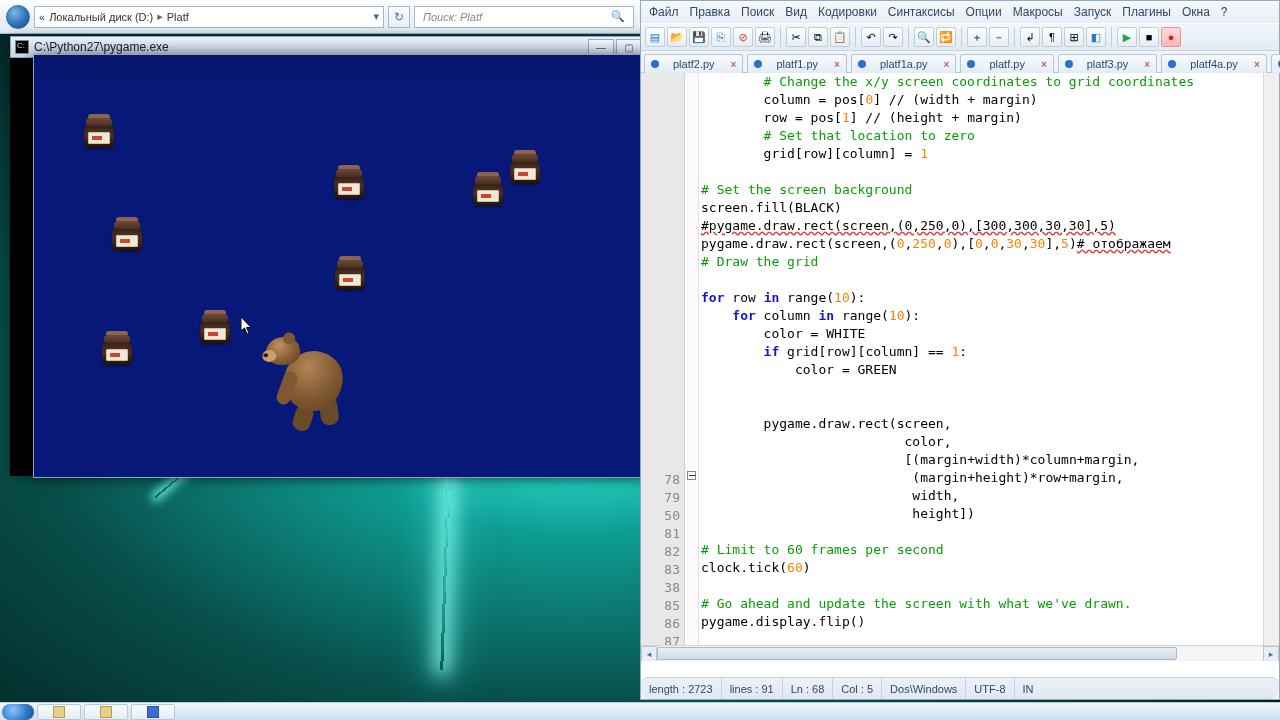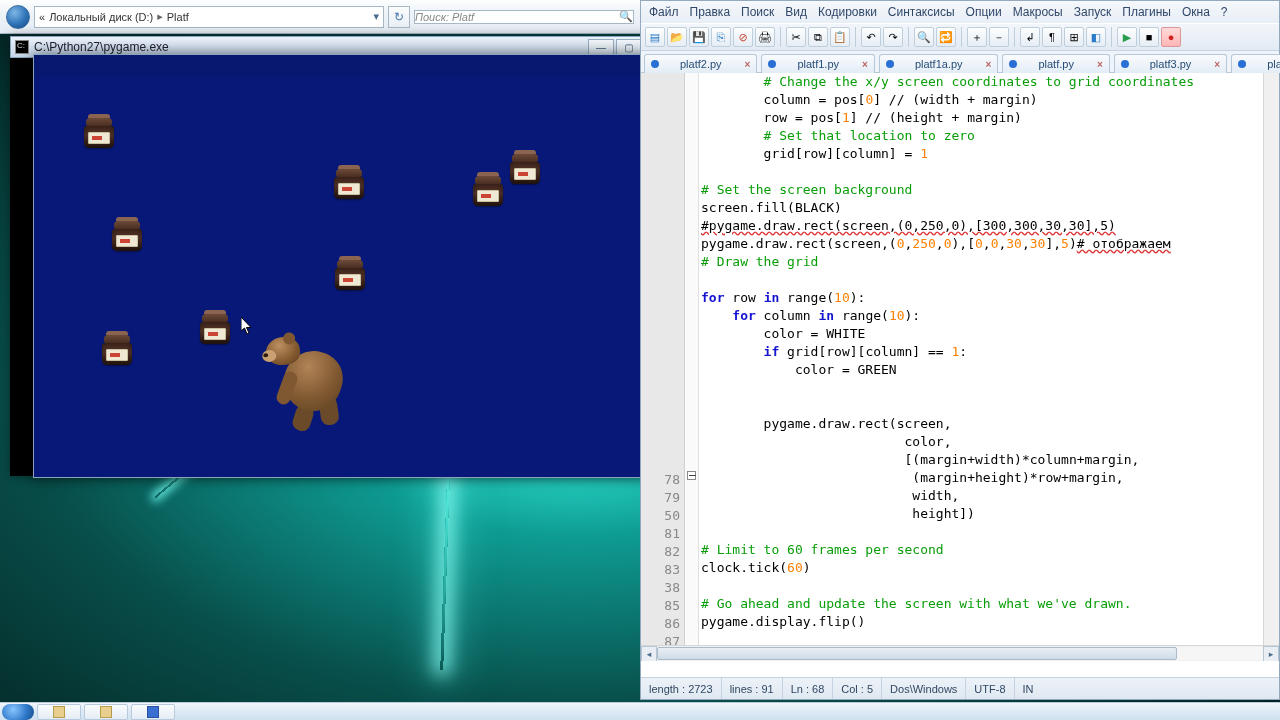--- a/index.html
+++ b/index.html
@@ -8,21 +8,21 @@
 .lightning { position: absolute; left: 450px; top: 110px; width: 3px; height: 560px; background: linear-gradient(180deg, rgba(255,255,255,0.9), #9ffff6 30%, #61f7e9 60%, rgba(97,247,233,0) 100%); box-shadow: 0 0 18px 5px #8bfff4, 0 0 40px 12px rgba(88,255,241,0.35); transform: rotate(2deg); }
 .bolt2 { position:absolute; left:250px; top:200px; width:250px; height:2px; background:linear-gradient(90deg, rgba(255,255,255,0.7), #8bfff2 50%, rgba(0,0,0,0)); transform: rotate(30deg); box-shadow:0 0 10px 3px #6efbee; }
 .bolt3 { position:absolute; left:120px; top:400px; width:300px; height:2px; background:linear-gradient(90deg, rgba(0,0,0,0), #8bfff2 50%, rgba(0,0,0,0)); transform: rotate(140deg); box-shadow:0 0 10px 3px #6efbee; }
 
 
 .explorer-bar { position:absolute; left:0; top:0; width:640px; height:34px; background: linear-gradient(#fdfefe,#eef3f8 40%,#e5edf4); border-bottom:1px solid #a9b8c8; display:flex; align-items:center; padding:3px 6px; gap:4px;}
 .nav-ctl { width:24px; height:24px; border-radius:50%; background: radial-gradient(circle at 35% 30%, #7fb7e6, #2f73b8 55%, #1a4b80); border:1px solid #3b6fa1; }
 .addr-box { flex:1 1 auto; height:22px; background:#fff; border:1px solid #a6b7c5; display:flex; align-items:center; padding:0 4px; gap:4px; font-size:11px; color:#333; }
 .addr-sep { color:#666; }
 .addr-go { width:22px; height:22px; background:linear-gradient(#fbfcfd,#e8eff5); border:1px solid #a6b7c5; display:flex; align-items:center; justify-content:center; color:#4878aa; }
-.search-box { width:220px; height:14px; background:#fff; border:1px solid #a6b7c5; display:flex; align-items:center; padding:0 0; color:#888; font-style:italic; font-size:11px; }
+.search-box { width:220px; height:22px; background:#fff; border:1px solid #a6b7c5; display:flex; align-items:center; padding:0 8px; color:#888; font-style:italic; font-size:11px; }
 .search-ic { color:#5a86b6; font-style:normal; margin-left:auto; }
 
 
 .console-win { position:absolute; left:10px; top:36px; width:665px; height:440px; background:#000; box-shadow:0 0 10px rgba(0,0,0,0.4);}
 .console-title { height:22px; background:linear-gradient(#edf3fb,#d7e4f2 50%,#c6d7ea); border:1px solid #88a6c3; display:flex; align-items:center; padding:0 4px; gap:5px; font-size:12px; color:#223;}
 .win-btns-right { margin-left:auto; display:flex; gap:2px;}
 .win-btn { width:26px; height:16px; background:linear-gradient(#f4f8fc,#dde8f3); border:1px solid #97aec4; font-size:10px; display:flex; align-items:center; justify-content:center; color:#3a5874; cursor:default;}
 .cmd-ic { width:14px; height:14px; background:#000; border:1px solid #888; position:relative;}
 .cmd-ic::after{content:"C:"; position:absolute; left:1px; top:0; font-size:8px; color:#ddd;}
 
@@ -56,21 +56,21 @@
 .npp { position:absolute; left:640px; top:0; width:640px; height:700px; background:#fff; border:1px solid #93a9be; }
 .npp-menu { height:22px; background:linear-gradient(#f5f8fc,#e7eef5); display:flex; gap:11px; align-items:center; padding:0 8px; color:#31486a; font-size:12px;}
 .npp-menu span{cursor:default;}
 .npp-tools { height:28px; background:linear-gradient(#f2f6fb,#e2eaf3); border-top:1px solid #fff; border-bottom:1px solid #c5d3e2; display:flex; align-items:center; padding:2px 4px; gap:2px; flex-wrap:nowrap;}
 .tbtn{ width:20px; height:20px; background:linear-gradient(#fdfefe,#e6edf5); border:1px solid #bfcedb; border-radius:2px; display:flex; align-items:center; justify-content:center; font-size:11px;}
 .tsep{ width:1px; height:20px; background:#bfcedb; margin:0 3px;}
 .tbtn.red{ color:#c43; } .tbtn.blue{ color:#2b7cc4; } .tbtn.tan{color:#c99b3d;} .tbtn.green{color:#2a9d4a;}
 .tbtn.rec{background:linear-gradient(#ffdada,#ffb5b5); color:#c22; border-color:#d99;}
 
 .npp-tabs { height:22px; background:#eef4fa; border-bottom:1px solid #b6c7d8; display:flex; gap:4px; padding:3px 3px 0 3px;}
-.tab { display:flex; align-items:center; gap:21px; height:19px; padding:0 6px; background:linear-gradient(#f9fbfe,#e3ecf5); border:1px solid #b6c7d8; border-bottom:none; border-radius:3px 3px 0 0; font-size:11px; color:#274c76;}
+.tab { display:flex; align-items:center; gap:14px; height:19px; padding:0 6px; background:linear-gradient(#f9fbfe,#e3ecf5); border:1px solid #b6c7d8; border-bottom:none; border-radius:3px 3px 0 0; font-size:11px; color:#274c76;}
 .tab .dot{width:8px; height:8px; border-radius:50%; background:#2a6fd4;}
 .tab .x{color:#b66; font-weight:bold; margin-left:2px; font-size:10px;}
 
 .code-area { position:absolute; left:0; top:72px; right:0; bottom:38px; background:#fff; overflow:hidden;}
 .gutter { position:absolute; left:0; width:44px; top:0; bottom:16px; background:#e8e8e8; border-right:1px solid #cfcfcf; font-family:Consolas,monospace; font-size:13px; color:#888; text-align:right; padding:2px 4px 0 16px; line-height:18px;}
 .fold-col { position:absolute; left:44px; width:14px; top:0; bottom:16px; background:#fafafa; border-right:1px solid #e0e0e0;}
 .fold-mark { position:absolute; left:2px; width:9px; height:9px; border:1px solid #888; background:#fff;}
 .fold-mark::before{content:""; position:absolute; left:1px; top:3px; width:7px; height:1px; background:#444;}
 .code { position:absolute; left:60px; right:16px; top:0; bottom:16px; font-family:Consolas,monospace; font-size:13px; line-height:18px; color:#000; white-space:pre;}
 .kw{color:#1514d0; font-weight:bold;}
@@ -78,21 +78,21 @@
 .num{color:#ff8000;}
 .op{color:#000;}
 .red-u{color:#000; text-decoration-line:underline; text-decoration-style:wavy; text-decoration-color:#d33;margin-top:32px;}
 .hscroll { position:absolute; left:0; right:0; bottom:0; height:16px; background:#f0f0f0; border-top:1px solid #d6d6d6;}
 .hscroll .track{position:absolute; left:16px; right:16px; top:1px; bottom:1px; background:#f6f6f6;}
 .hscroll .thumb{position:absolute; left:16px; width:520px; top:1px; bottom:1px; background:linear-gradient(#e9eff5,#cedbe7); border:1px solid #a9bac9; border-radius:2px;}
 .hscroll .arrow-l, .hscroll .arrow-r{ position:absolute; top:0; width:16px; height:16px; background:#e8eef4; border:1px solid #b7c6d3; display:flex;align-items:center;justify-content:center;font-size:9px;color:#4f6e8d;}
 .hscroll .arrow-l{left:0;} .hscroll .arrow-r{right:0;}
 .vscroll { position:absolute; right:0; top:0; width:16px; bottom:16px; background:#f0f0f0; border-left:1px solid #d6d6d6;}
 
-.status-bar { position:absolute; left:0; right:0; bottom:0; height:22px; background:linear-gradient(#edf2f8,#dfe8f1); border-top:1px solid #c4d2e1; display:flex; align-items:center; font-size:11px; color:#314863;}
+.status-bar { position:absolute; left:0; right:0; bottom:0; height:22px; background:linear-gradient(#edf2f8,#dfe8f1); border-top:1px solid #c4d2e1; display:flex; align-items:center; font-size:11px; color:#314863;border-radius:8px;}
 .status-cell { padding:0 8px; border-right:1px solid #c4d2e1; height:100%; display:flex; align-items:center;}
 .status-cell.big{flex:1;}
 
 
 .taskbar { position:absolute; left:0; bottom:0; width:1280px; height:18px; background:linear-gradient(#f3f7fb,#deebf6 45%,#cfe0ee); border-top:1px solid #b8cadd; display:flex; align-items:flex-start; padding:1px 2px;}
 .start-orb{ width:32px; height:16px; background:radial-gradient(circle at 35% 35%,#89c5ff,#2d77c8 60%,#1a4f8b); border-radius:8px;}
 .tb-item{ width:44px; height:16px; background:linear-gradient(#fafcfe,#e4edf5); border:1px solid #b8cadd; margin-left:3px; border-radius:2px; display:flex; align-items:center; justify-content:center;}
 .tb-item .ic{width:12px; height:12px;}
 </style>
 </head>

